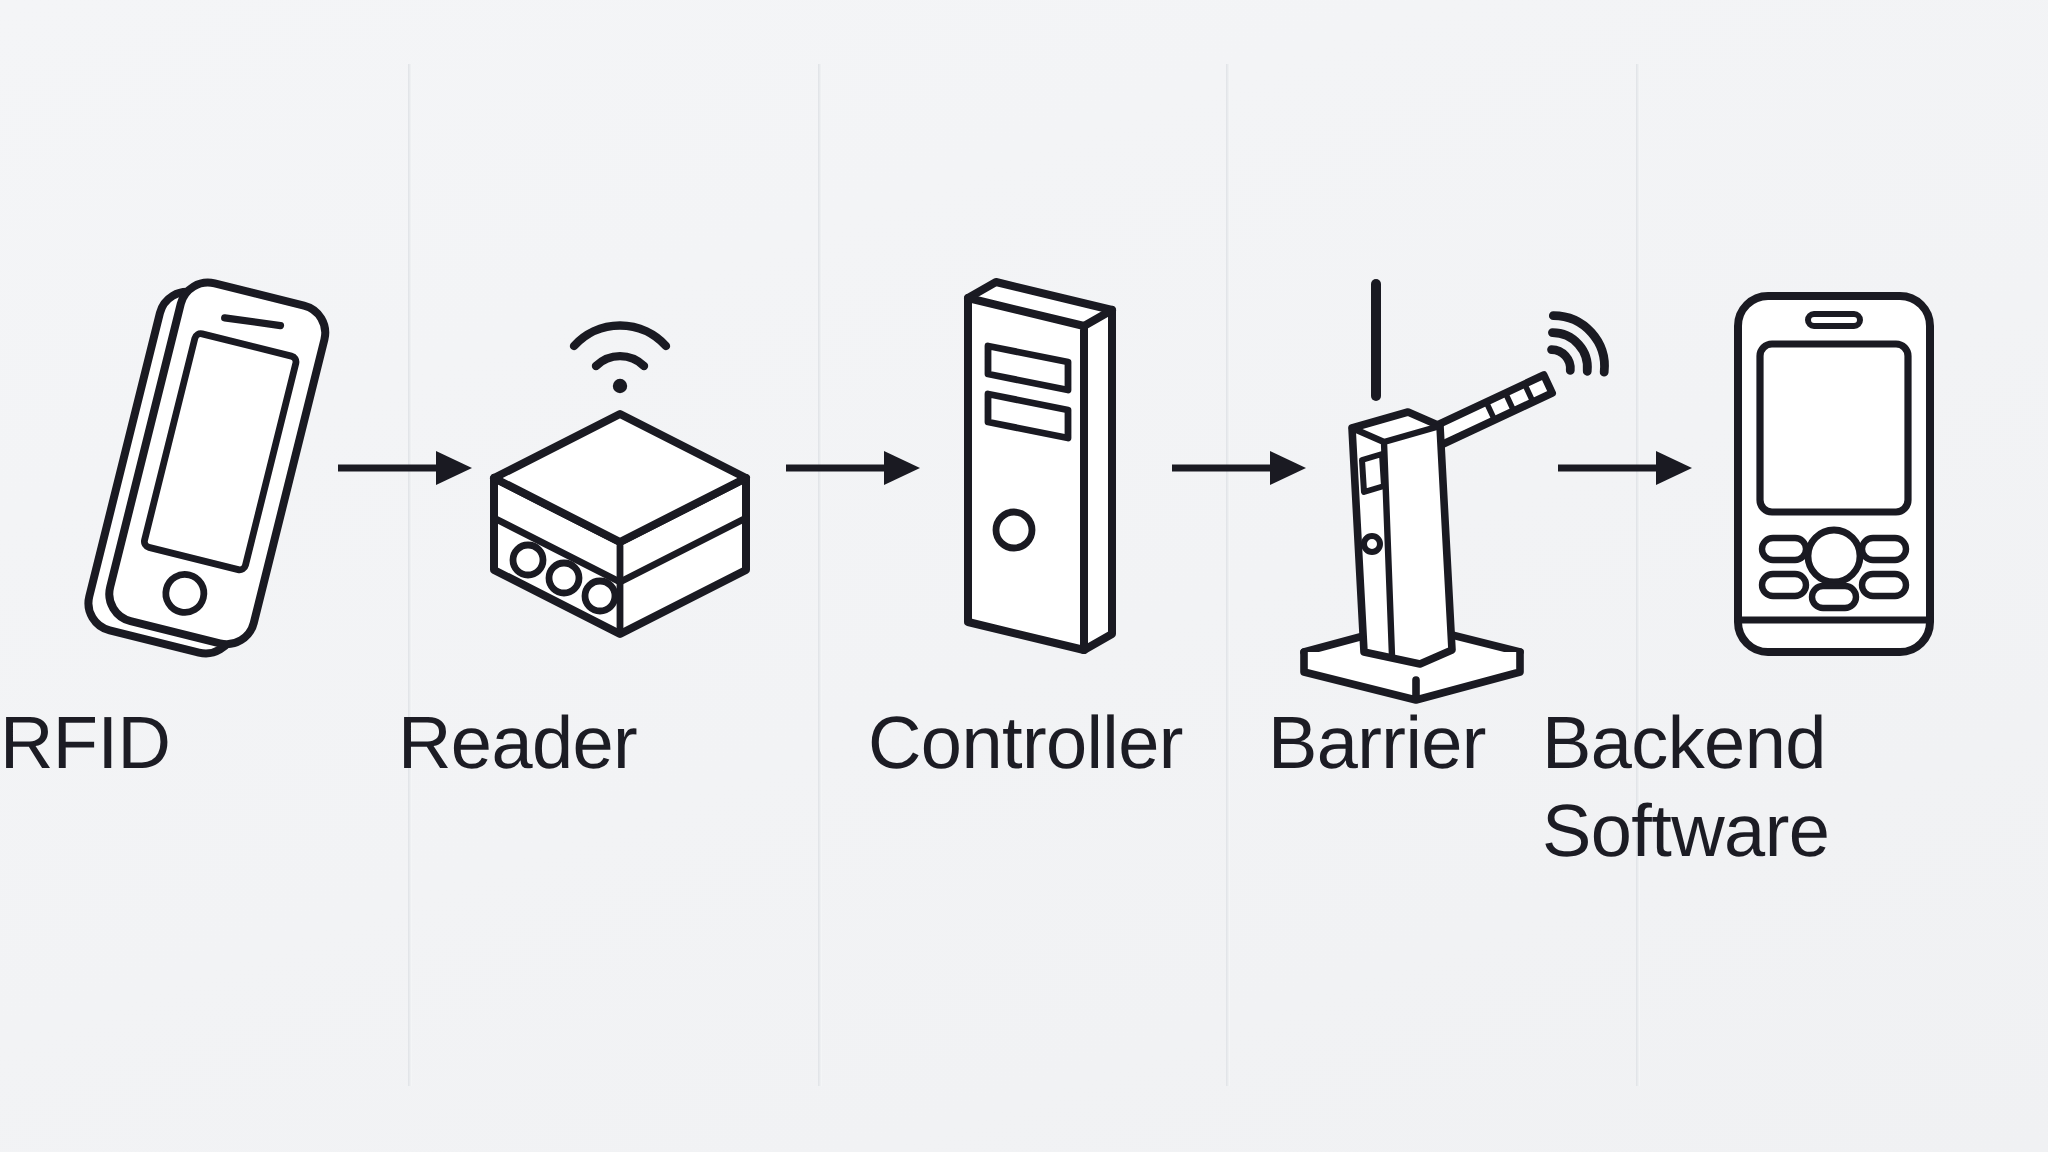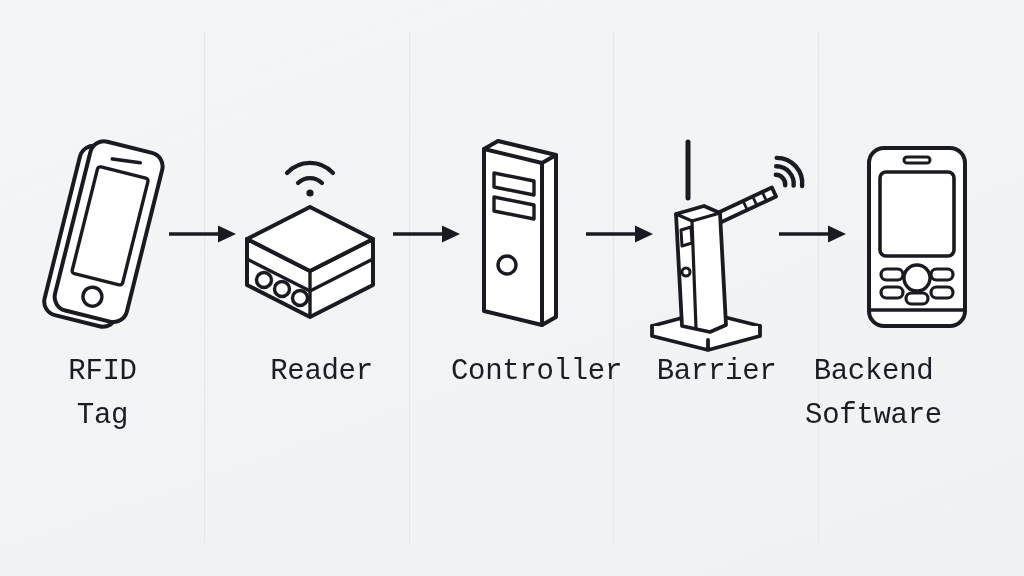--- a/index.html
+++ b/index.html
@@ -13,24 +13,23 @@
     background:linear-gradient(160deg,#f4f5f7 0%,var(--background) 55%,#f0f1f3 100%);
     position:relative;color:var(--text);
   }
   .stage{position:absolute;inset:0;}
   .divider{
     position:absolute;top:32px;height:511px;width:2px;
     background:linear-gradient(to right,var(--divider),#f7f8f9);
   }
   .node-icon{position:absolute;color:var(--stroke);}
   .node-label{
-    position:absolute;top:350px;width:205px;text-align:center;
-    font-size:29px;line-height:44px;letter-spacing:-0.3px;color:var(--text);
+    position:absolute;top:350px;width:205px;text-align:left;
+    font-size:37px;line-height:44px;letter-spacing:-0.3px;color:var(--text);
     font-weight:400;
-    font-family:Liberation Mono, monospace;
   }
   .arrow{position:absolute;top:221px;width:72px;height:26px;color:var(--stroke);}
   svg{display:block;}
 </style>
 </head>
 <body>
 
 <div class="stage">
 
   <div class="divider" style="left:204px"></div>
@@ -125,31 +124,30 @@
     <line x1="3" y1="13" x2="53" y2="13" stroke="currentColor" stroke-width="3.6"></line>
     <polygon points="52,4.5 70,13 52,21.5" fill="currentColor"></polygon>
   </svg>
   <svg class="arrow" style="left:776px" viewBox="0 0 72 26">
     <line x1="3" y1="13" x2="53" y2="13" stroke="currentColor" stroke-width="3.6"></line>
     <polygon points="52,4.5 70,13 52,21.5" fill="currentColor"></polygon>
   </svg>
 
   <div class="node-label" style="left:0px">
     <div>RFID</div>
-    <div>Tag</div>
   </div>
-  <div class="node-label" style="left:219px">
+  <div class="node-label" style="left:199px">
     <div>Reader</div>
     <div></div>
   </div>
   <div class="node-label" style="left:434px">
     <div>Controller</div>
     <div></div>
   </div>
-  <div class="node-label" style="left:614px">
+  <div class="node-label" style="left:634px">
     <div>Barrier</div>
   </div>
   <div class="node-label" style="left:771px">
     <div>Backend</div>
     <div>Software</div>
   </div>
 
 </div>
 
 </body></html>

